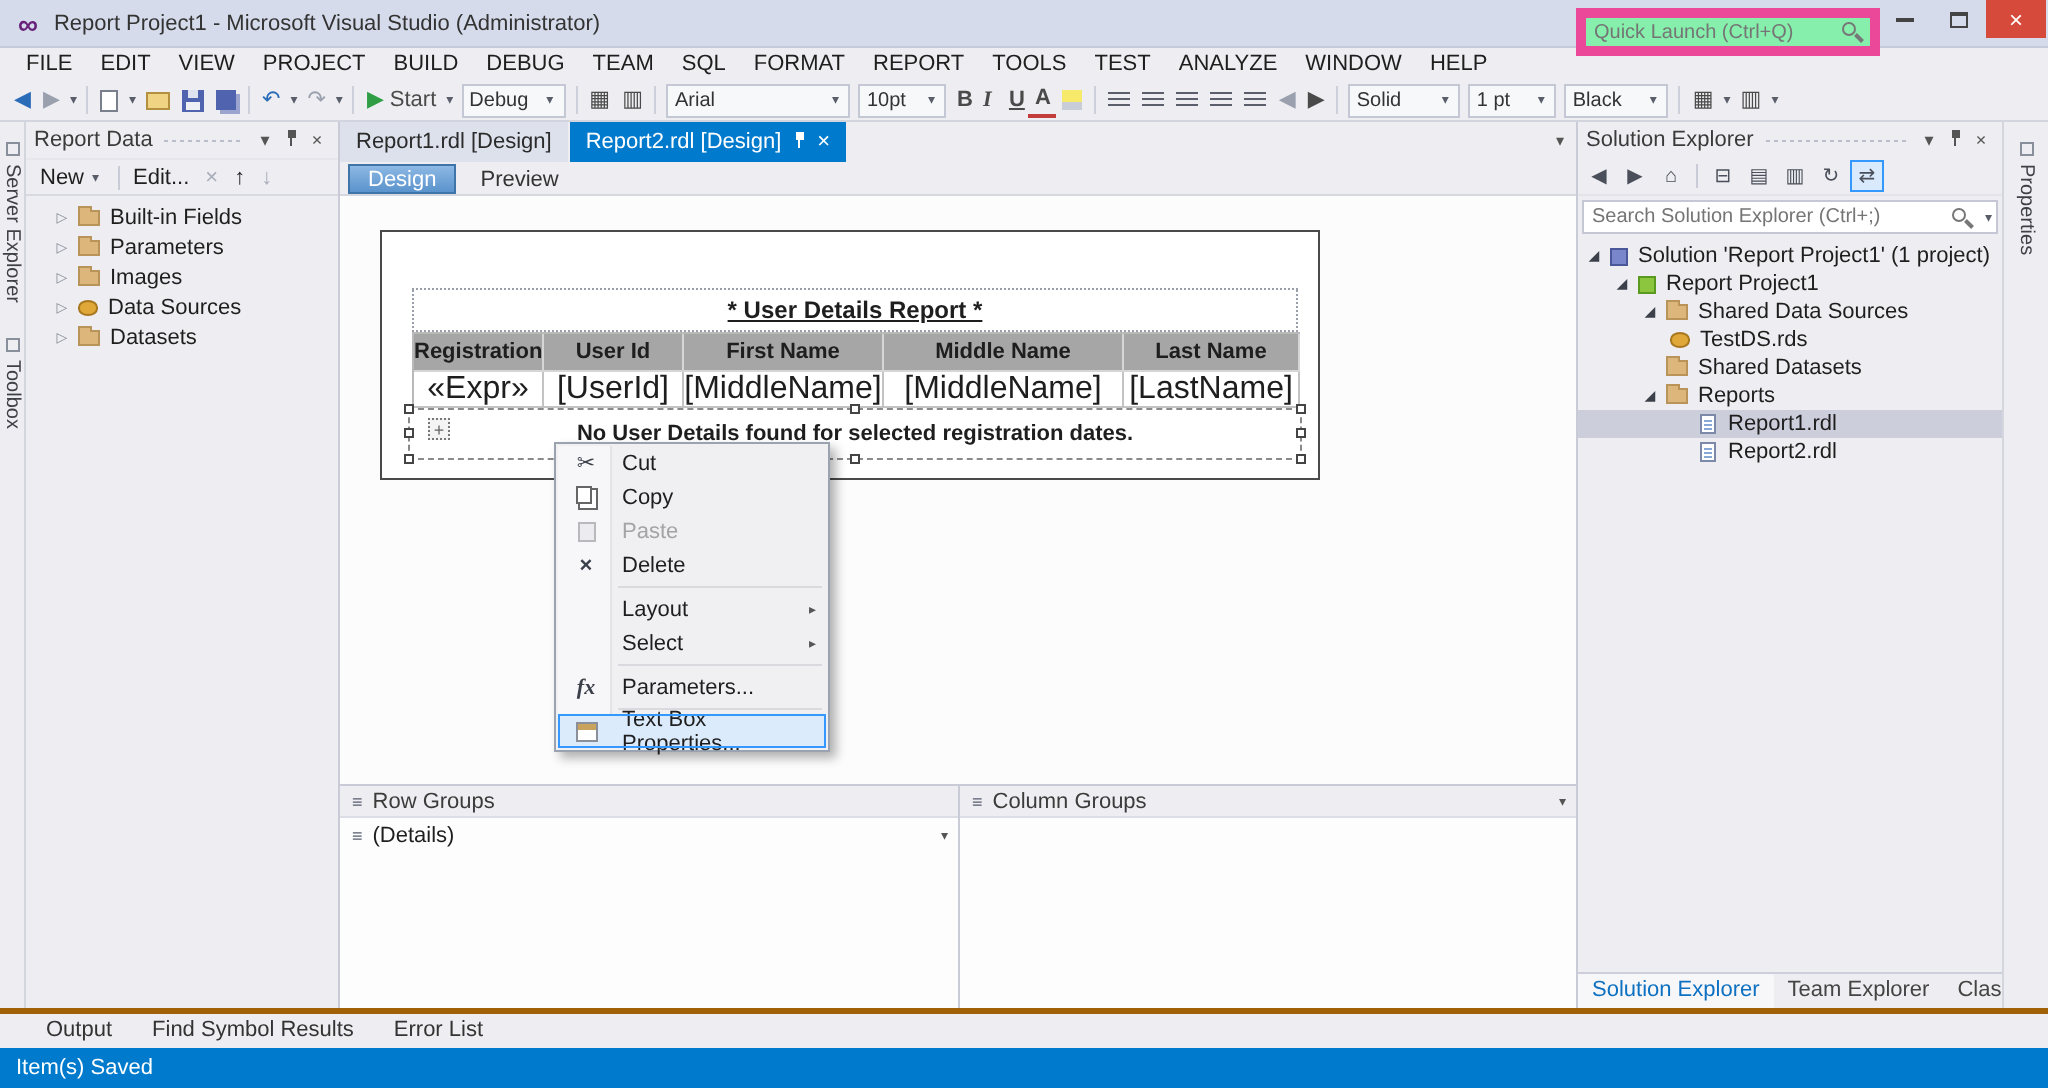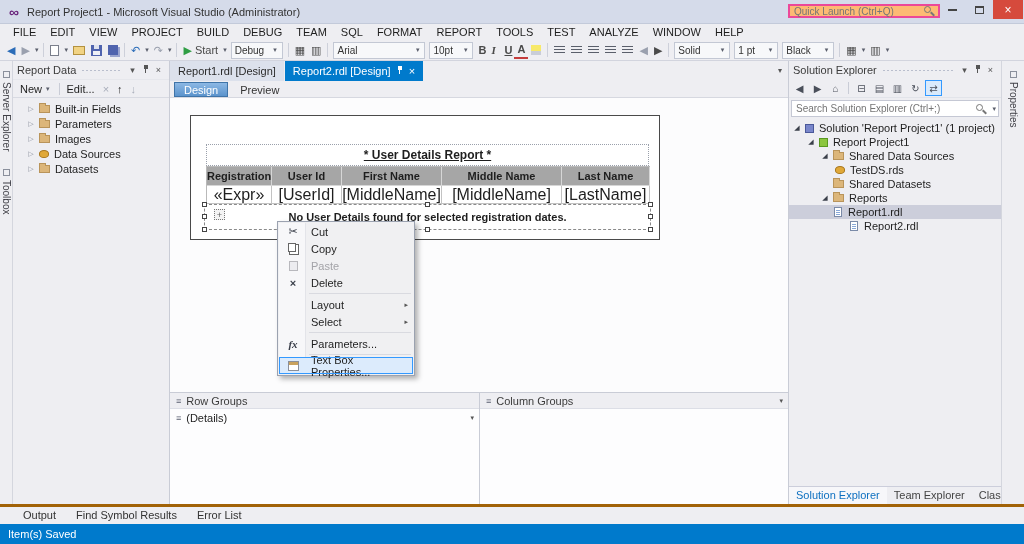--- a/index.html
+++ b/index.html
@@ -3,21 +3,21 @@
 <meta charset="utf-8">
 <style>
 *{margin:0;padding:0;box-sizing:border-box}
 html,body{width:1024px;height:544px;overflow:hidden}
 body{font-family:"Liberation Sans","DejaVu Sans",sans-serif;font-size:11px;color:#1e1e1e;background:#eeeef2;position:relative}
 .abs{position:absolute}
 
 .titlebar{left:0;top:0;width:1024px;height:24px;background:#d5dbea;border-bottom:1px solid #c3cada;display:flex;align-items:center}
 .vslogo{color:#68217a;font-size:14px;font-weight:bold;margin:0 8px 0 9px}
 .apptitle{font-size:11px;color:#333;white-space:nowrap}
-.quicklaunch{position:absolute;right:84px;top:4px;width:152px;height:14px;background:#fdba74;border:2px solid #ec4899;display:flex;align-items:center}
+.quicklaunch{position:absolute;right:84px;top:4px;width:152px;height:24px;background:#86efac;border:5px solid #ec4899;display:flex;align-items:center}
 .quicklaunch input{flex:1;min-width:0;border:none;outline:none;background:transparent;font:10px "Liberation Sans",sans-serif;color:#6a6a6a;padding:0 4px}
 .mag{width:12px;height:12px;position:relative;margin-right:3px;flex:0 0 auto}
 .mag::before{content:"";position:absolute;left:1px;top:1px;width:5px;height:5px;border:1px solid #777;border-radius:50%}
 .mag::after{content:"";position:absolute;left:7px;top:8px;width:5px;height:2px;background:#777;transform:rotate(45deg)}
 .winbtns{position:absolute;right:1px;top:0;display:flex;height:19px}
 .wb{width:27px;display:flex;align-items:center;justify-content:center;color:#444}
 .wb.close{background:#d64a3c;color:#fff;font-size:12px;width:30px}
 .minbar{width:9px;height:2px;background:#444}
 .maxbox{width:9px;height:8px;border:1px solid #444;border-top-width:2px}
 
@@ -512,21 +512,21 @@
       <div class="srow" style="padding-left:30px">
         <span class="tri"></span>
         <span class="ico-folder"></span>
         <span class="tlbl">Shared Datasets</span>
       </div>
       <div class="srow" style="padding-left:30px">
         <span class="tri exp">◢</span>
         <span class="ico-folder"></span>
         <span class="tlbl">Reports</span>
       </div>
-      <div class="srow sel" style="padding-left:30px">
+      <div class="srow sel" style="padding-left:46px">
         <span class="tri"></span>
         <span class="ico-rpt"></span>
         <span class="tlbl">Report1.rdl</span>
       </div>
       <div class="srow" style="padding-left:46px">
         <span class="tri"></span>
         <span class="ico-rpt"></span>
         <span class="tlbl">Report2.rdl</span>
       </div>
     </div>

